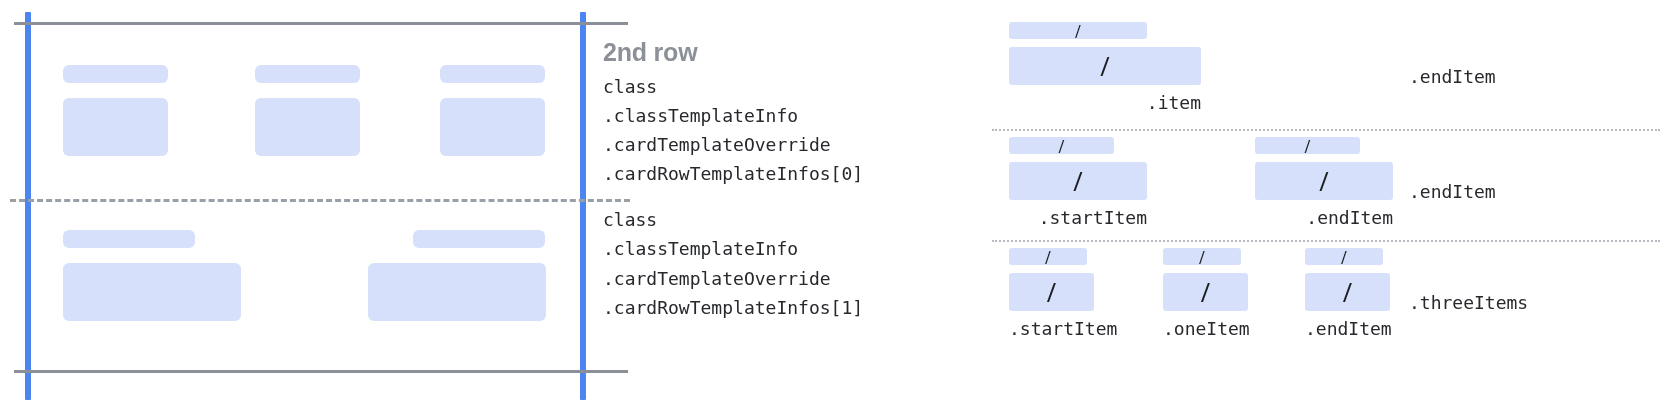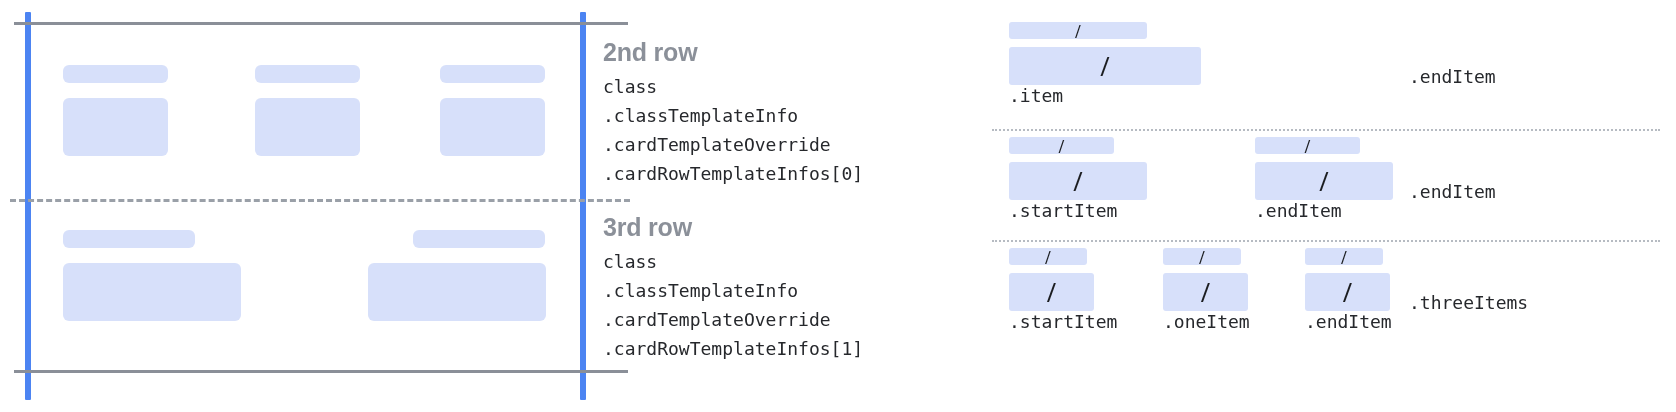--- a/index.html
+++ b/index.html
@@ -167,25 +167,26 @@
     font-family: "Liberation Serif", serif;
     font-weight: bold;
     color: #1b1d20;
     line-height: 1;
     pointer-events: none;
   }
   .slot-cap .slash { font-size: 19px; }
   .slot-body .slash { font-size: 30px; }
 
   .slot-label {
+    margin-top: 7px;
     font-family: "DejaVu Sans Mono", "Liberation Mono", monospace;
     font-size: 18px;
     color: #26282c;
     white-space: pre;
-    text-align: left;
+    text-align: right;
   }
 
   .variant-name {
     position: absolute;
     font-family: "DejaVu Sans Mono", "Liberation Mono", monospace;
     font-size: 18px;
     color: #26282c;
     white-space: pre;
   }
 
@@ -245,21 +246,20 @@
 
     <div class="annot a1">
       <div class="annot-title">2nd row</div>
       <div class="annot-lines">class
 .classTemplateInfo
 .cardTemplateOverride
 .cardRowTemplateInfos[0]</div>
     </div>
 
     <div class="annot a2">
-      <div class="annot-title">3rd row</div>
       <div class="annot-lines">class
 .classTemplateInfo
 .cardTemplateOverride
 .cardRowTemplateInfos[1]</div>
     </div>
   </div>
 
   <div class="right-panel">
 
     <div class="dotrule d1"></div>

